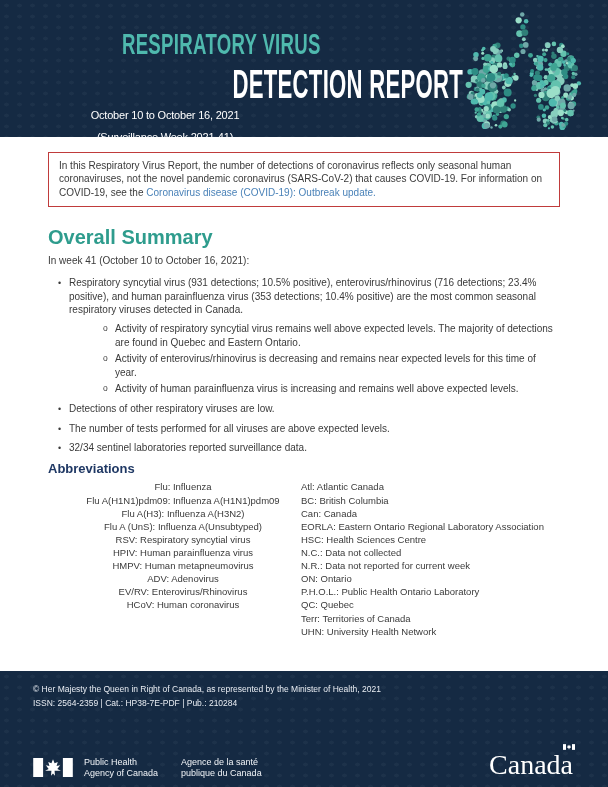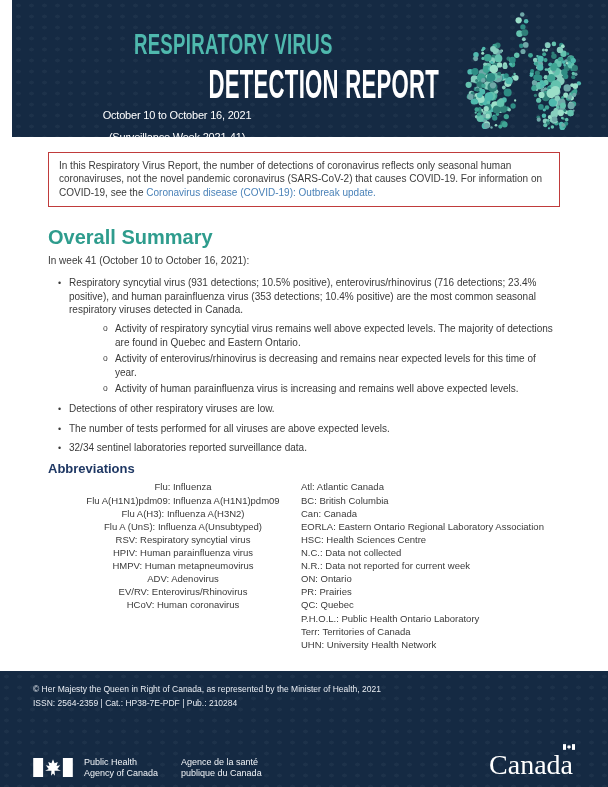--- a/index.html
+++ b/index.html
@@ -12,37 +12,37 @@
     color:#3a3a3a;
     overflow:hidden;
   }
   .navy-panel {
     background-color:#152a43;
     background-image:radial-gradient(rgba(255,255,255,0.035) 2px, transparent 2.6px);
     background-size:13px 11px;
   }
   
   .header {
-    position:absolute; top:0; left:12px; right:0; height:144px;
+    position:absolute; top:0; left:0; right:0; height:144px;
   }
   .header::after {
     content:""; position:absolute; left:0; right:0; bottom:0; height:6px;
     background:#33475f;
   }
   .title-block {
     position:absolute; top:29px; left:0; width:330px; text-align:right;
     line-height:1;
   }
   .t1 {
     display:inline-block;
     font-size:30px; font-weight:bold; color:#4fb9ae;
     transform:scaleX(0.62); transform-origin:100% 50%;
     margin-right:78px; letter-spacing:0.5px; white-space:nowrap;
   }
-  .t2-row { margin-top:5px; }
+  .t2-row { margin-top:5px;padding-left:36px; }
   .t2 {
     display:inline-block;
     font-size:41px; font-weight:bold; color:#ffffff;
     transform:scaleX(0.54); transform-origin:100% 50%;
     letter-spacing:0.5px; white-space:nowrap;
   }
   .hdate {
     color:#ffffff; font-weight:normal; font-size:11px;
     letter-spacing:-0.2px; margin-top:4px; line-height:1.25;text-align:center;
   }
@@ -493,23 +493,22 @@
       </div>
       <div class="abbr-col2">
         <div class="abbr-item">Atl: Atlantic Canada</div>
         <div class="abbr-item">BC: British Columbia</div>
         <div class="abbr-item">Can: Canada</div>
         <div class="abbr-item">EORLA: Eastern Ontario Regional Laboratory Association</div>
         <div class="abbr-item">HSC: Health Sciences Centre</div>
         <div class="abbr-item">N.C.: Data not collected</div>
         <div class="abbr-item">N.R.: Data not reported for current week</div>
         <div class="abbr-item">ON: Ontario</div>
-        <div class="abbr-item">PR: Prairies</div>
+        <div class="abbr-item">P.H.O.L.: Public Health Ontario Laboratory</div>
         <div class="abbr-item">QC: Quebec</div>
-        <div class="abbr-item">P.H.O.L.: Public Health Ontario Laboratory</div>
         <div class="abbr-item">Terr: Territories of Canada</div>
         <div class="abbr-item">UHN: University Health Network</div>
       </div>
     </div>
   </div>
 </div>
 
 <div class="footer navy-panel">
   <div class="foot-copy">
     <div>© Her Majesty the Queen in Right of Canada, as represented by the Minister of Health, 2021</div>

